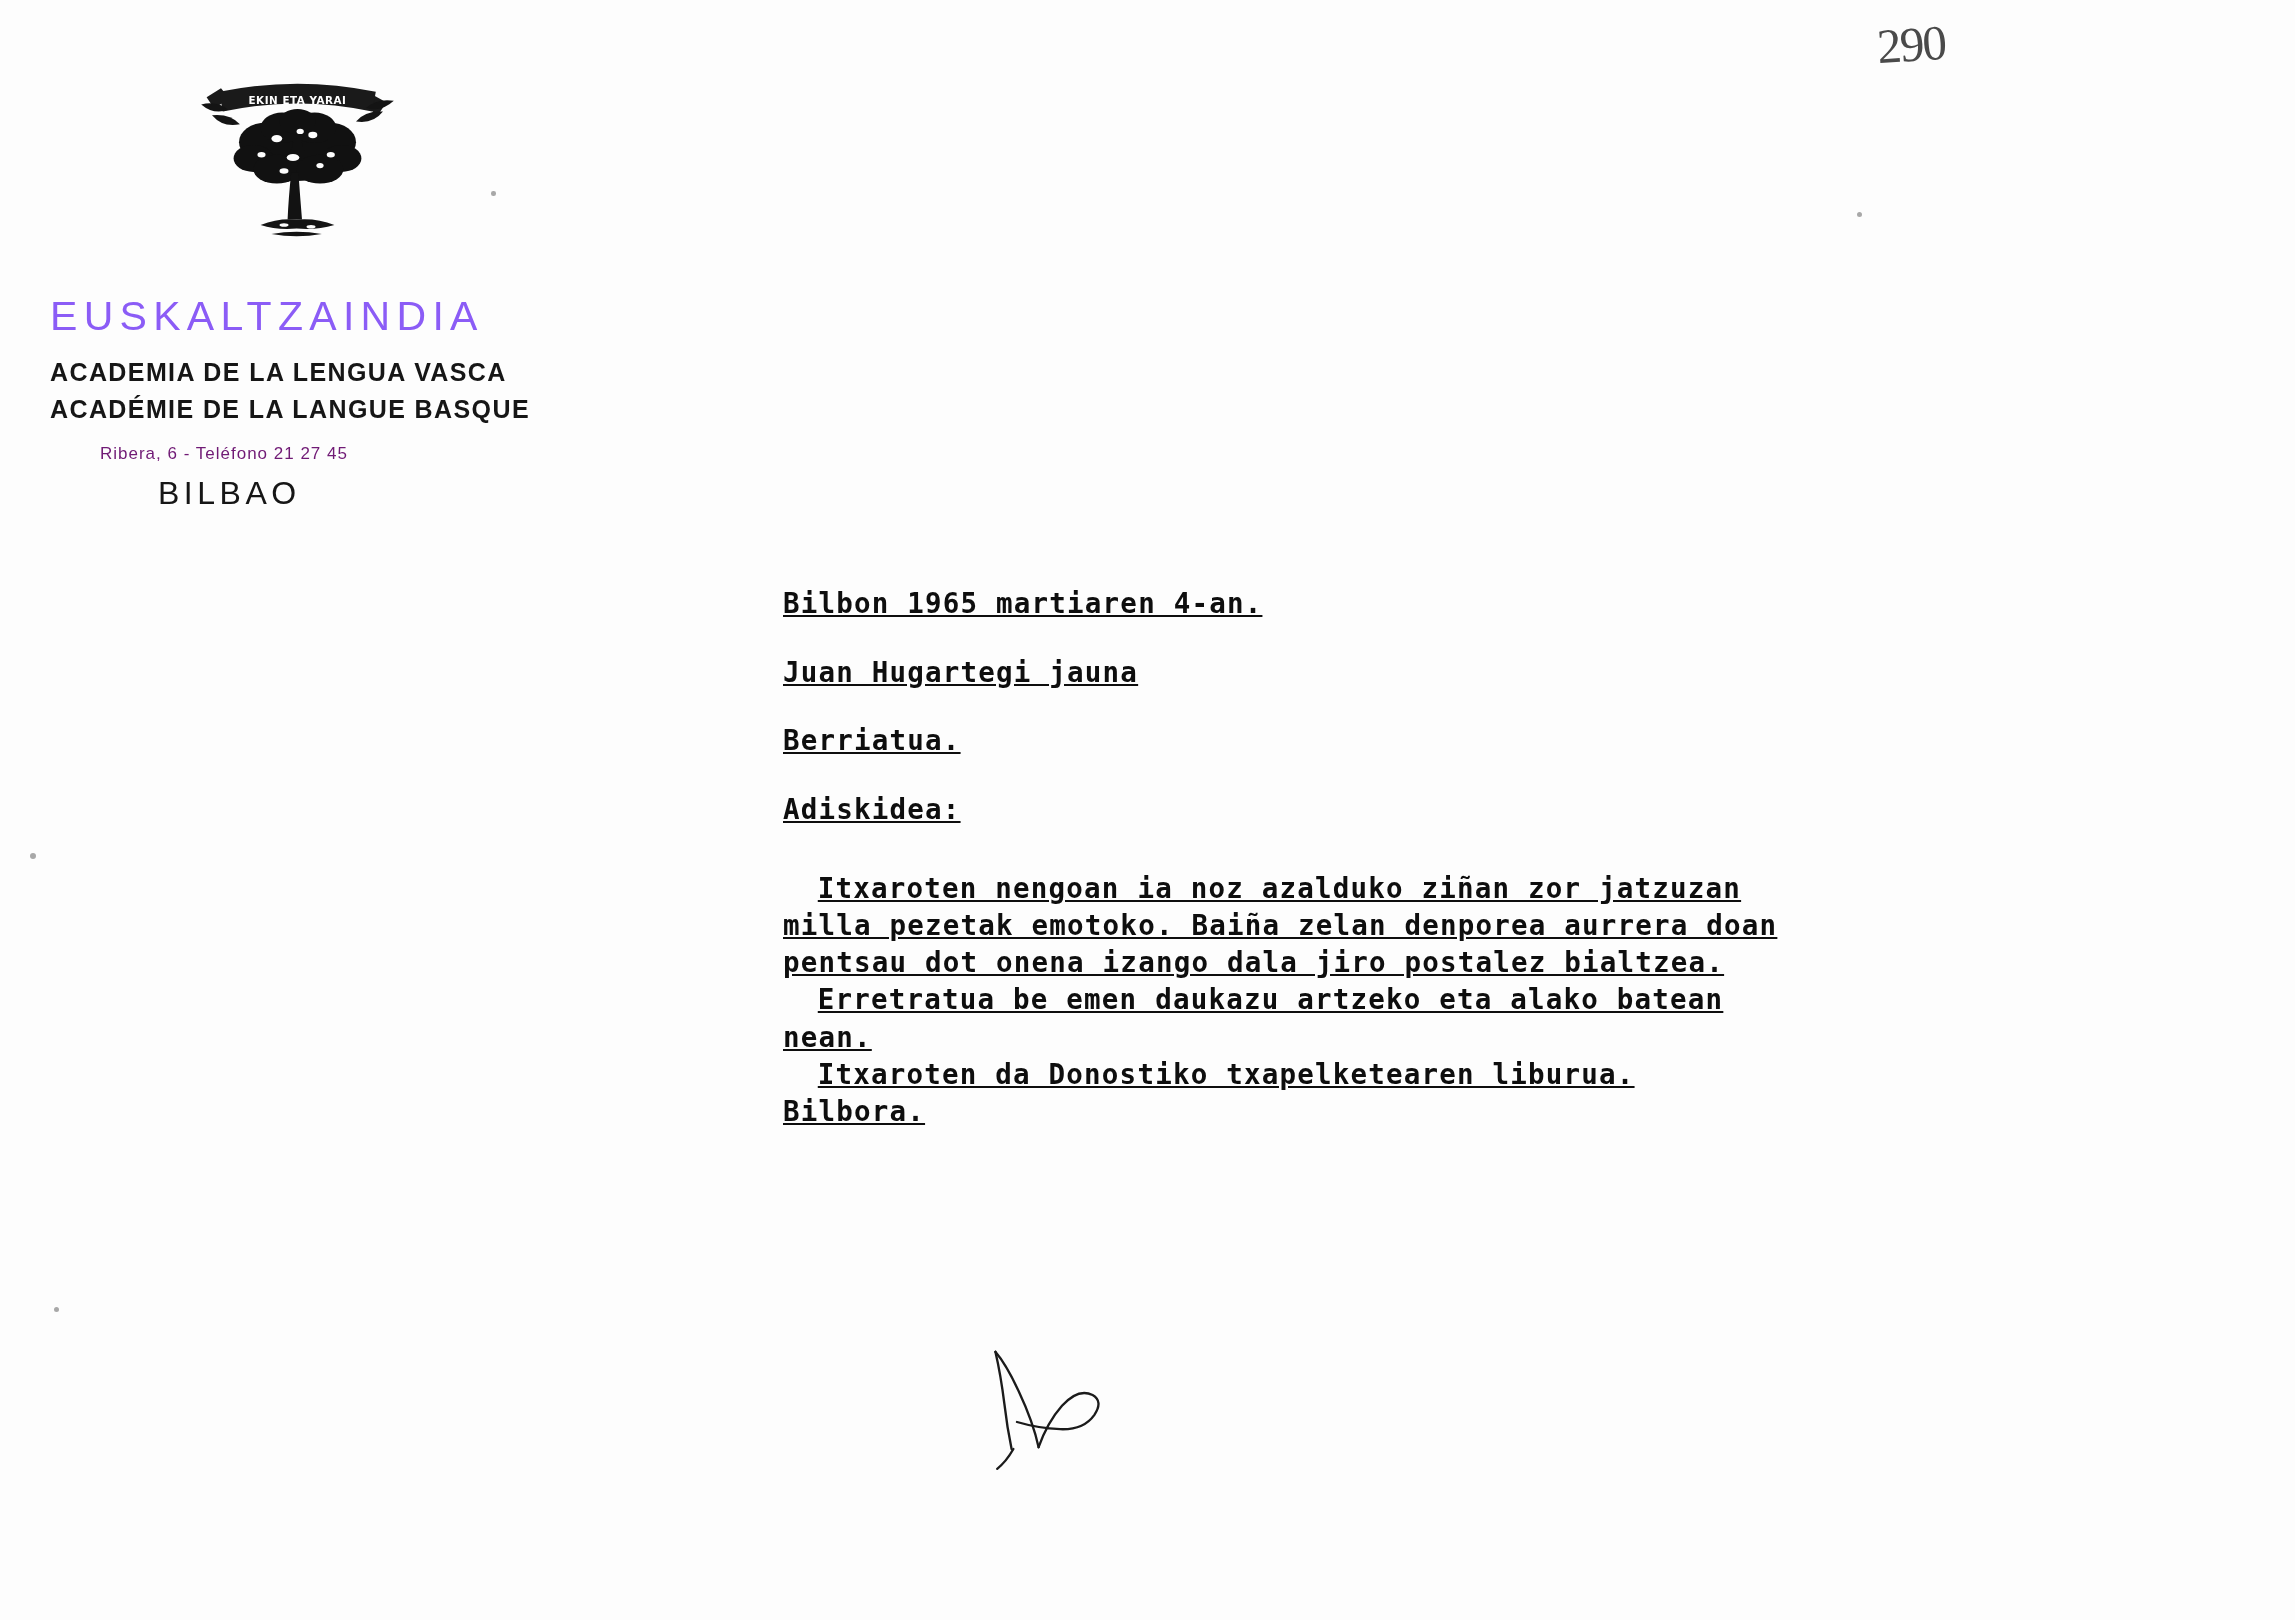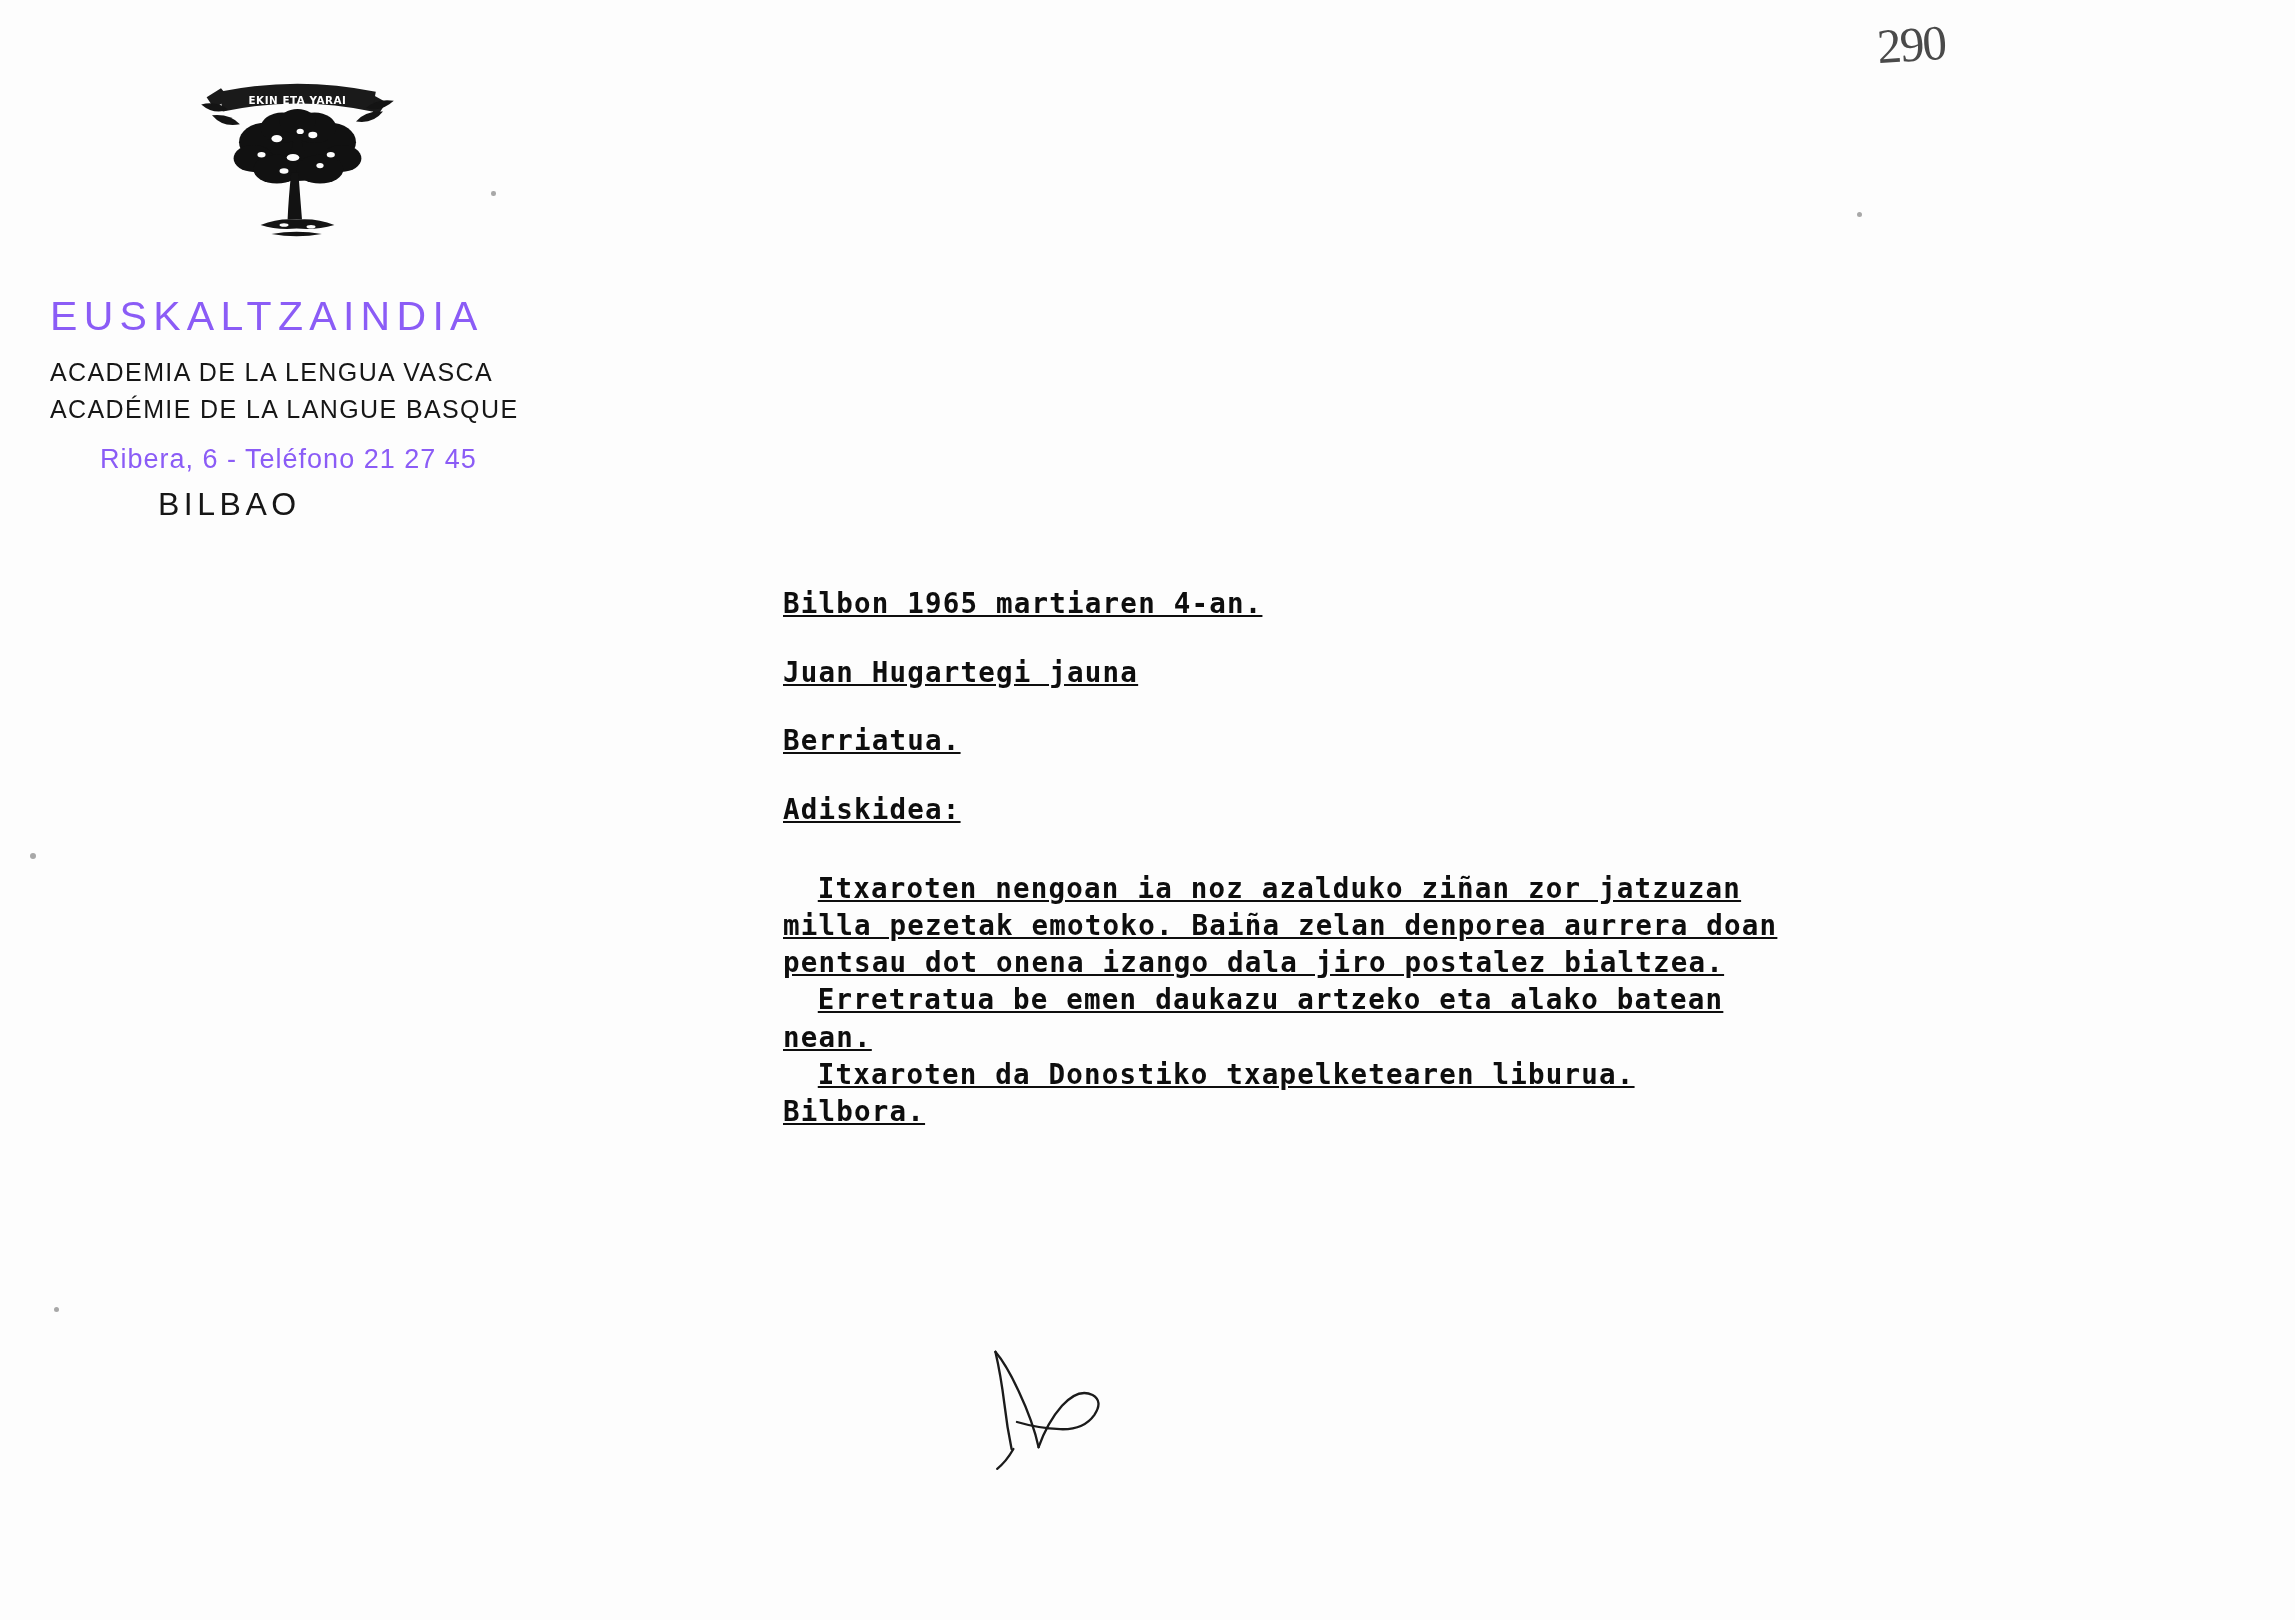--- a/index.html
+++ b/index.html
@@ -61,28 +61,29 @@
     white-space: nowrap;
   }
 
   .org-sub {
     margin-top: 15.3px;
     font-size: 25px;
     letter-spacing: 1.4px;
     line-height: 1.38;
     color: #161616;
     white-space: nowrap;
+    font-weight: bold;
   }
 
   .org-addr {
     margin-top: 18px;
     margin-left: 50px;
-    font-size: 27px;
+    font-size: 17px;
     letter-spacing: 1px;
-    color: #8b5cf6;
+    color: #701a75;
     white-space: nowrap;
   }
 
   .org-city {
     margin-top: 10.8px;
     margin-left: 108px;
     font-size: 32px;
     letter-spacing: 4.5px;
     color: #161616;
     white-space: nowrap;

